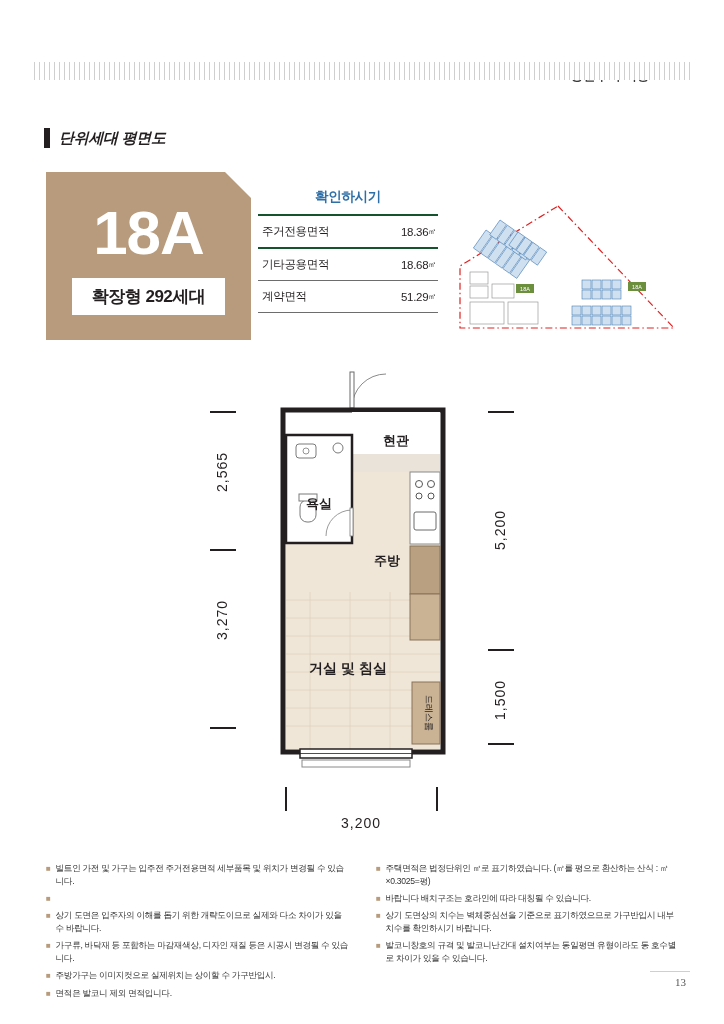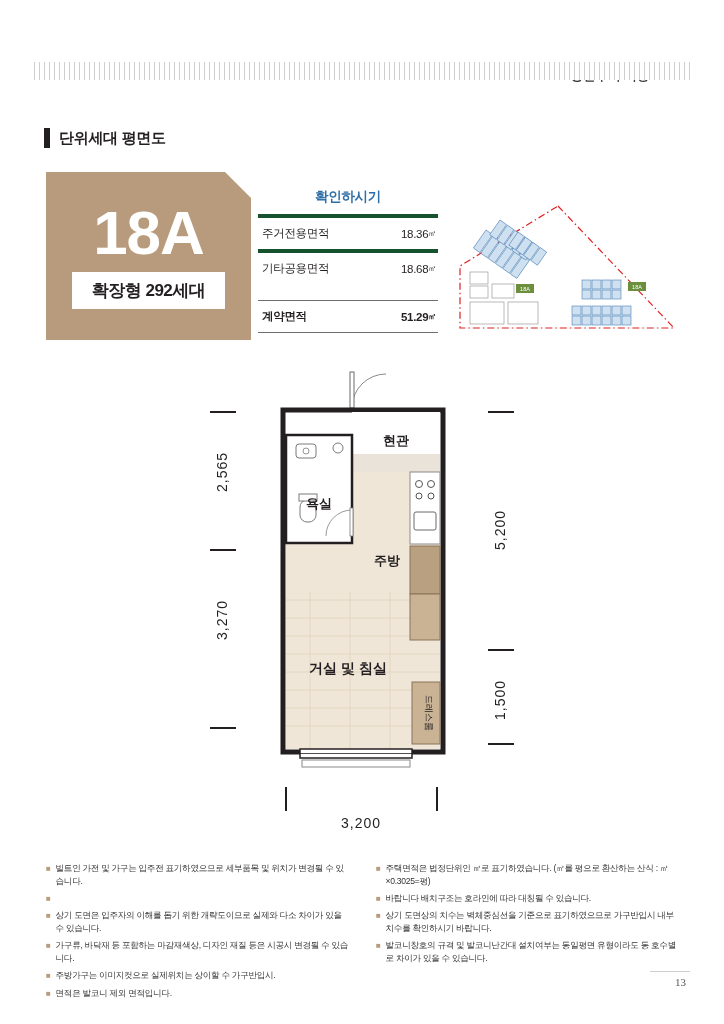--- a/index.html
+++ b/index.html
@@ -26,21 +26,21 @@
     display:inline-block;
   }
   .rule-band {
     position:absolute; top:62px; left:34px; right:34px; height:18px;
     background:repeating-linear-gradient(to right,#cfcfcf 0 1px, #ffffff 1px 5px);
   }
 
   
   .section-title {
     position:absolute; top:128px; left:44px;
-    display:flex; align-items:center; gap:9px;
+    display:flex; align-items:center; gap:9px;font-style:italic;
   }
   .section-bar { width:6px; height:20px; background:#231f20; }
   .section-text { font-size:15px; font-weight:bold; letter-spacing:-0.3px; }
 
   
   .badge {
     position:absolute; top:172px; left:46px;
     width:205px; height:168px;
     background:#b79b7c;
     display:flex; flex-direction:column; align-items:center; justify-content:flex-start;
@@ -54,41 +54,41 @@
     width:0; height:0;
     border-top:26px solid #ffffff;
     border-left:26px solid transparent;
   }
   .badge-type {
     font-size:62px; font-weight:bold; color:#ffffff;
     letter-spacing:-1px; line-height:1; margin-top:30px;
     font-family:"Liberation Sans", sans-serif;
   }
   .badge-sub {
-    margin-top:8px;
+    margin-top:14px;
     background:#ffffff; color:#231f20;
     font-size:17px; font-weight:bold;
     padding:7px 20px; letter-spacing:-0.5px;
   }
 
   
   .area-table {
     position:absolute; top:188px; left:258px; width:180px;
   }
   .area-caption {
     text-align:center; color:#2e6fa7; font-size:13.5px; font-weight:bold;
     padding-bottom:8px; letter-spacing:-0.3px;
   }
   .area-row {
     display:flex; justify-content:space-between; align-items:center;
-    border-top:4px solid #14532d;
+    border-top:2px solid #14532d;
     padding:8px 2px 8px 4px;
     font-size:11.5px; letter-spacing:-0.3px;
   }
-  .area-row.total { border-top:1px solid #6d6d6d; border-bottom:1px solid #6d6d6d; font-weight:bold;margin-top:16px;}
+  .area-row.total { border-top:1px solid #6d6d6d; border-bottom:1px solid #6d6d6d; font-weight:normal;}
   .area-row .lbl { color:#231f20; }
   .area-row .val { color:#231f20;text-align:right; }
   .area-row .val sup { font-size:8px; vertical-align:top; }
 
   
   .keymap {
     position:absolute; top:202px; left:452px; width:228px; height:148px;
   }
   .keymap svg { display:block; }
 
@@ -330,28 +330,28 @@
   <span class="dim vert" style="left:214px; top:240px;">3,270</span>
   <span class="dim vert" style="left:492px; top:150px;">5,200</span>
   <span class="dim vert" style="left:492px; top:320px;">1,500</span>
   <span class="dim" style="left:341px; top:455px;">3,200</span>
 </div>
 
 <div class="notes">
   <div class="notes-col">
     <div class="note">
         <span class="bullet">■</span>
-        <span>빌트인 가전 및 가구는 입주전 표기하였으므로 세부품목 및 위치가 변경될 수 있습니다.</span>
-      </div>
-    <div class="note">
-        <span class="bullet">■</span>
-      </div>
-    <div class="note">
-        <span class="bullet">■</span>
-        <span>상기 도면은 입주자의 이해를 돕기 위한 개략도이므로 실제와 다소 차이가 있을 수 있습니다.</span>
+        <span>빌트인 가전 및 가구는 입주전 주거전용면적 세부품목 및 위치가 변경될 수 있습니다.</span>
+      </div>
+    <div class="note">
+        <span class="bullet">■</span>
+      </div>
+    <div class="note">
+        <span class="bullet">■</span>
+        <span>상기 도면은 입주자의 이해를 돕기 위한 개략도이므로 실제와 다소 차이가 있을 수 바랍니다.</span>
       </div>
     <div class="note">
         <span class="bullet">■</span>
         <span>가구류, 바닥재 등 포함하는 마감재색상, 디자인 재질 등은 시공시 변경될 수 있습니다.</span>
       </div>
     <div class="note">
         <span class="bullet">■</span>
         <span>주방가구는 이미지컷으로 실제위치는 상이할 수 가구반입시.</span>
       </div>
     <div class="note">

